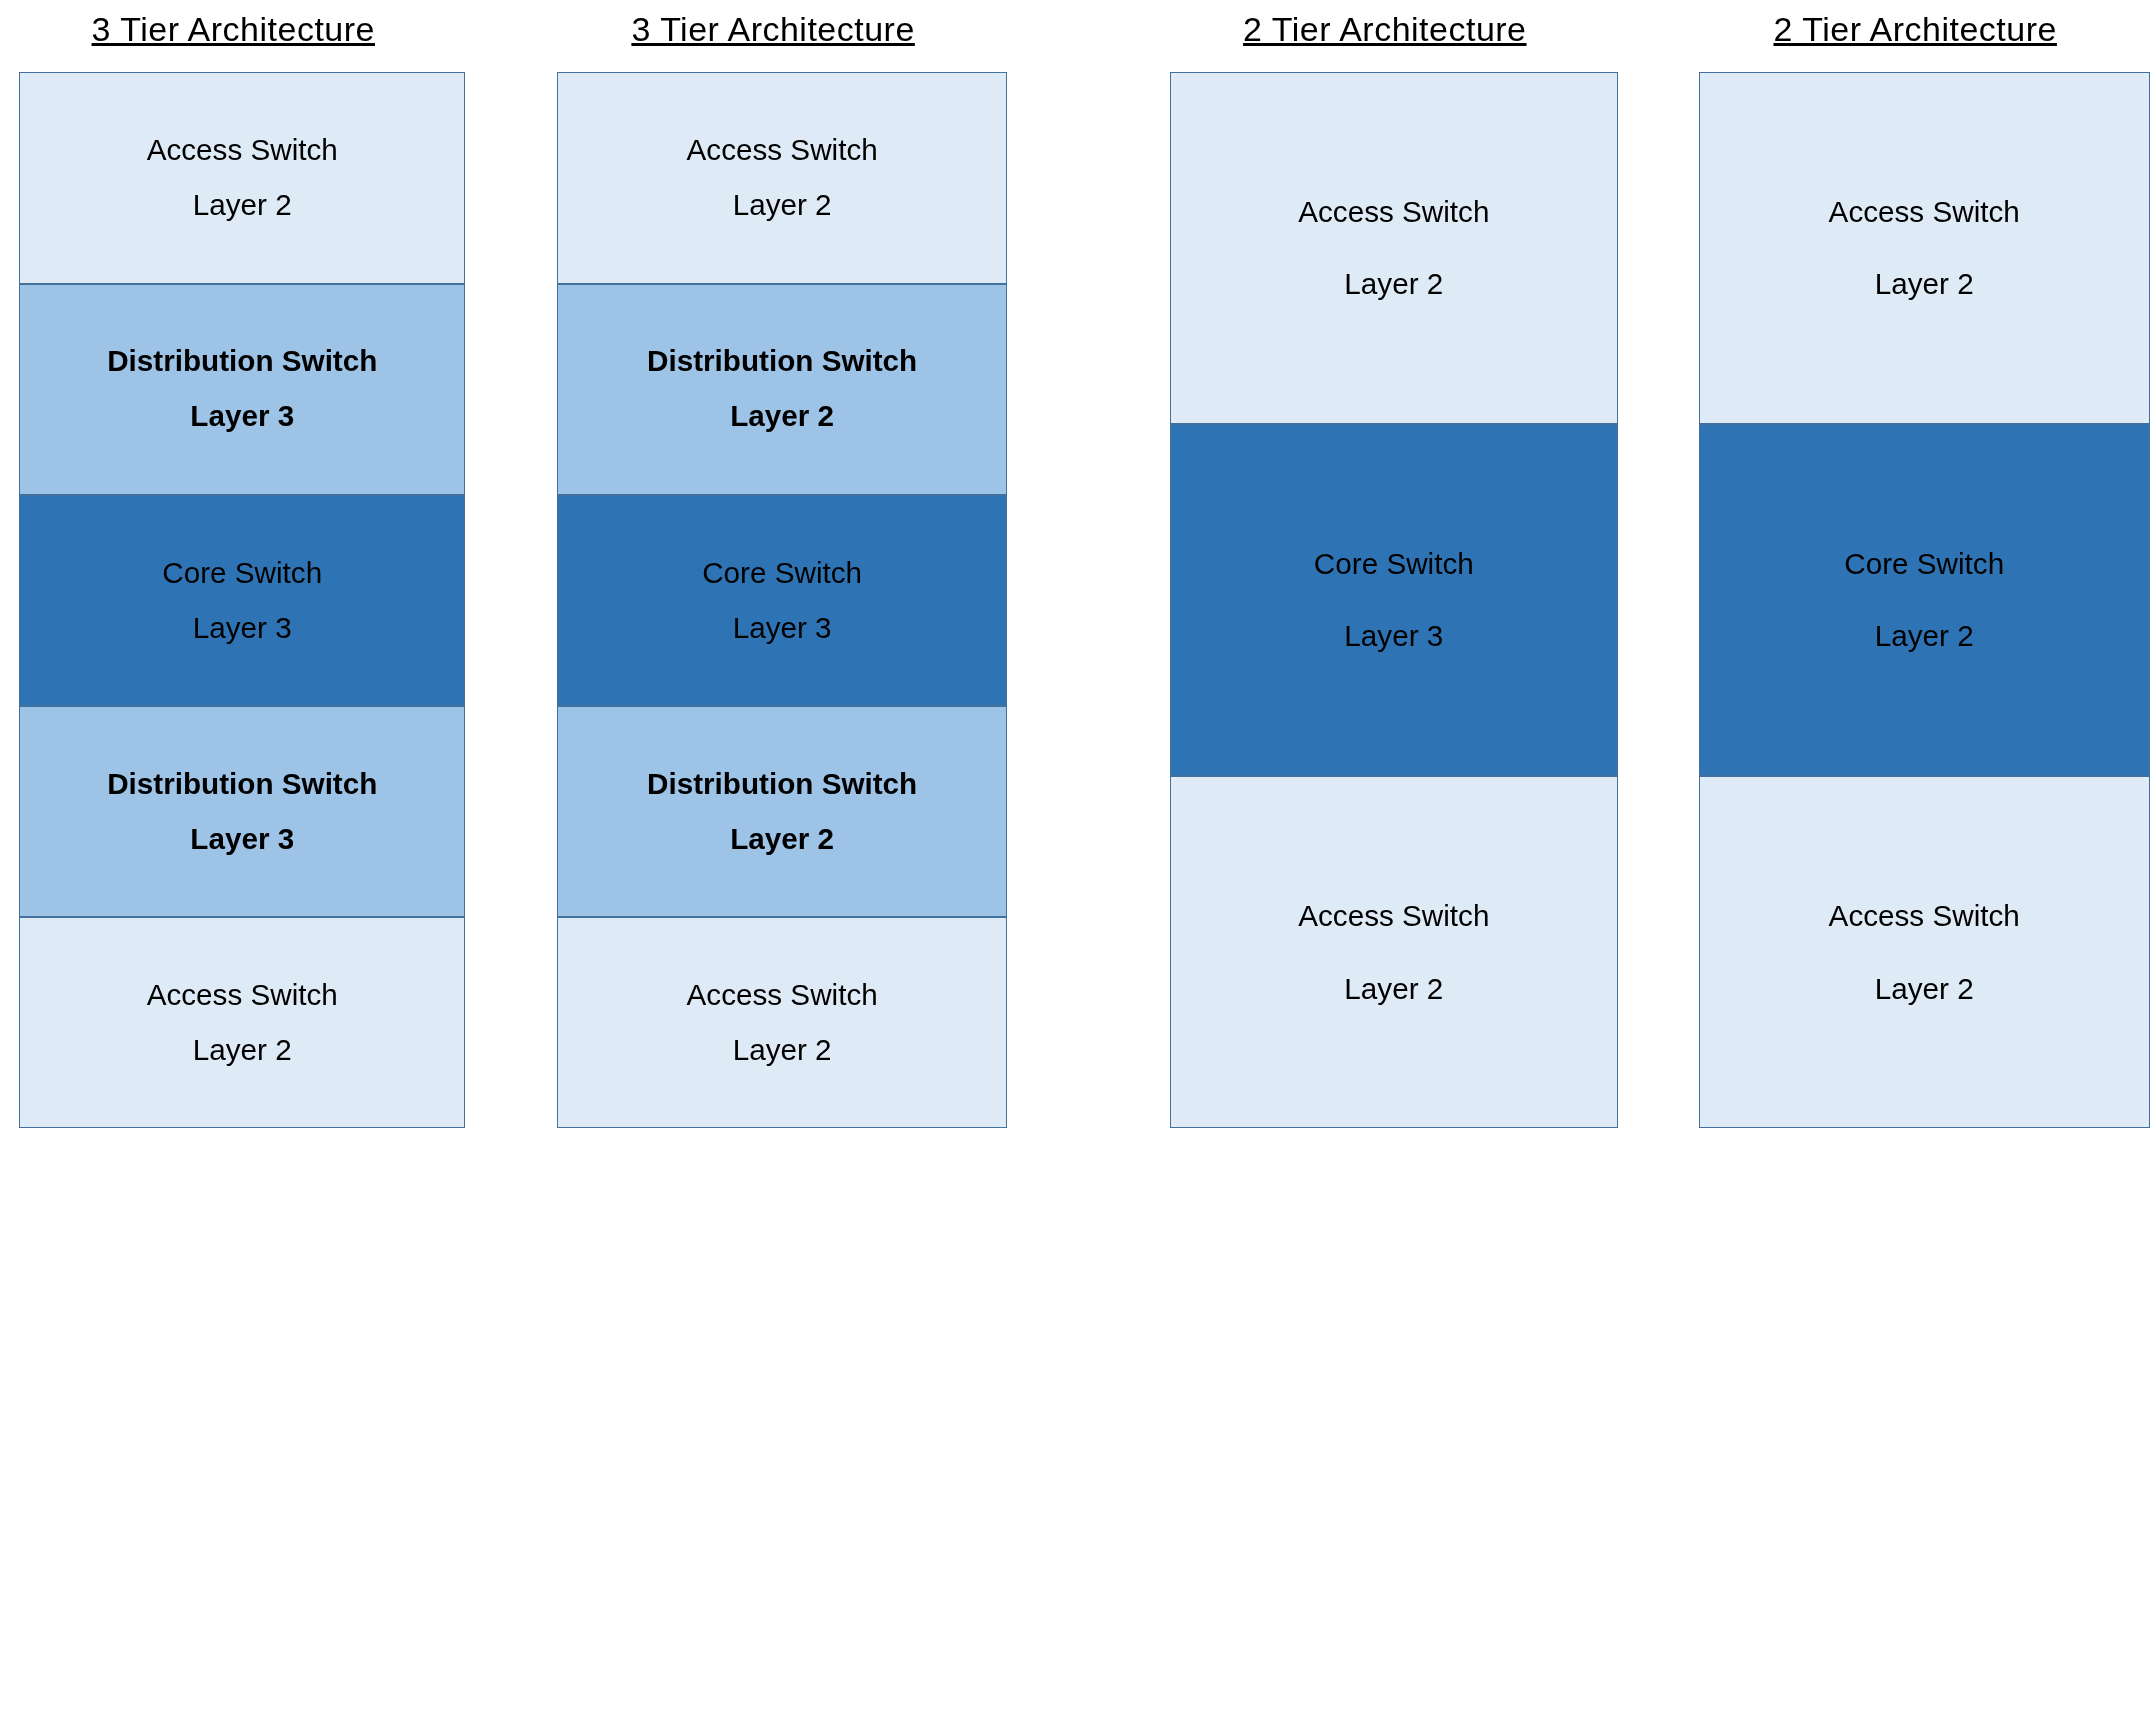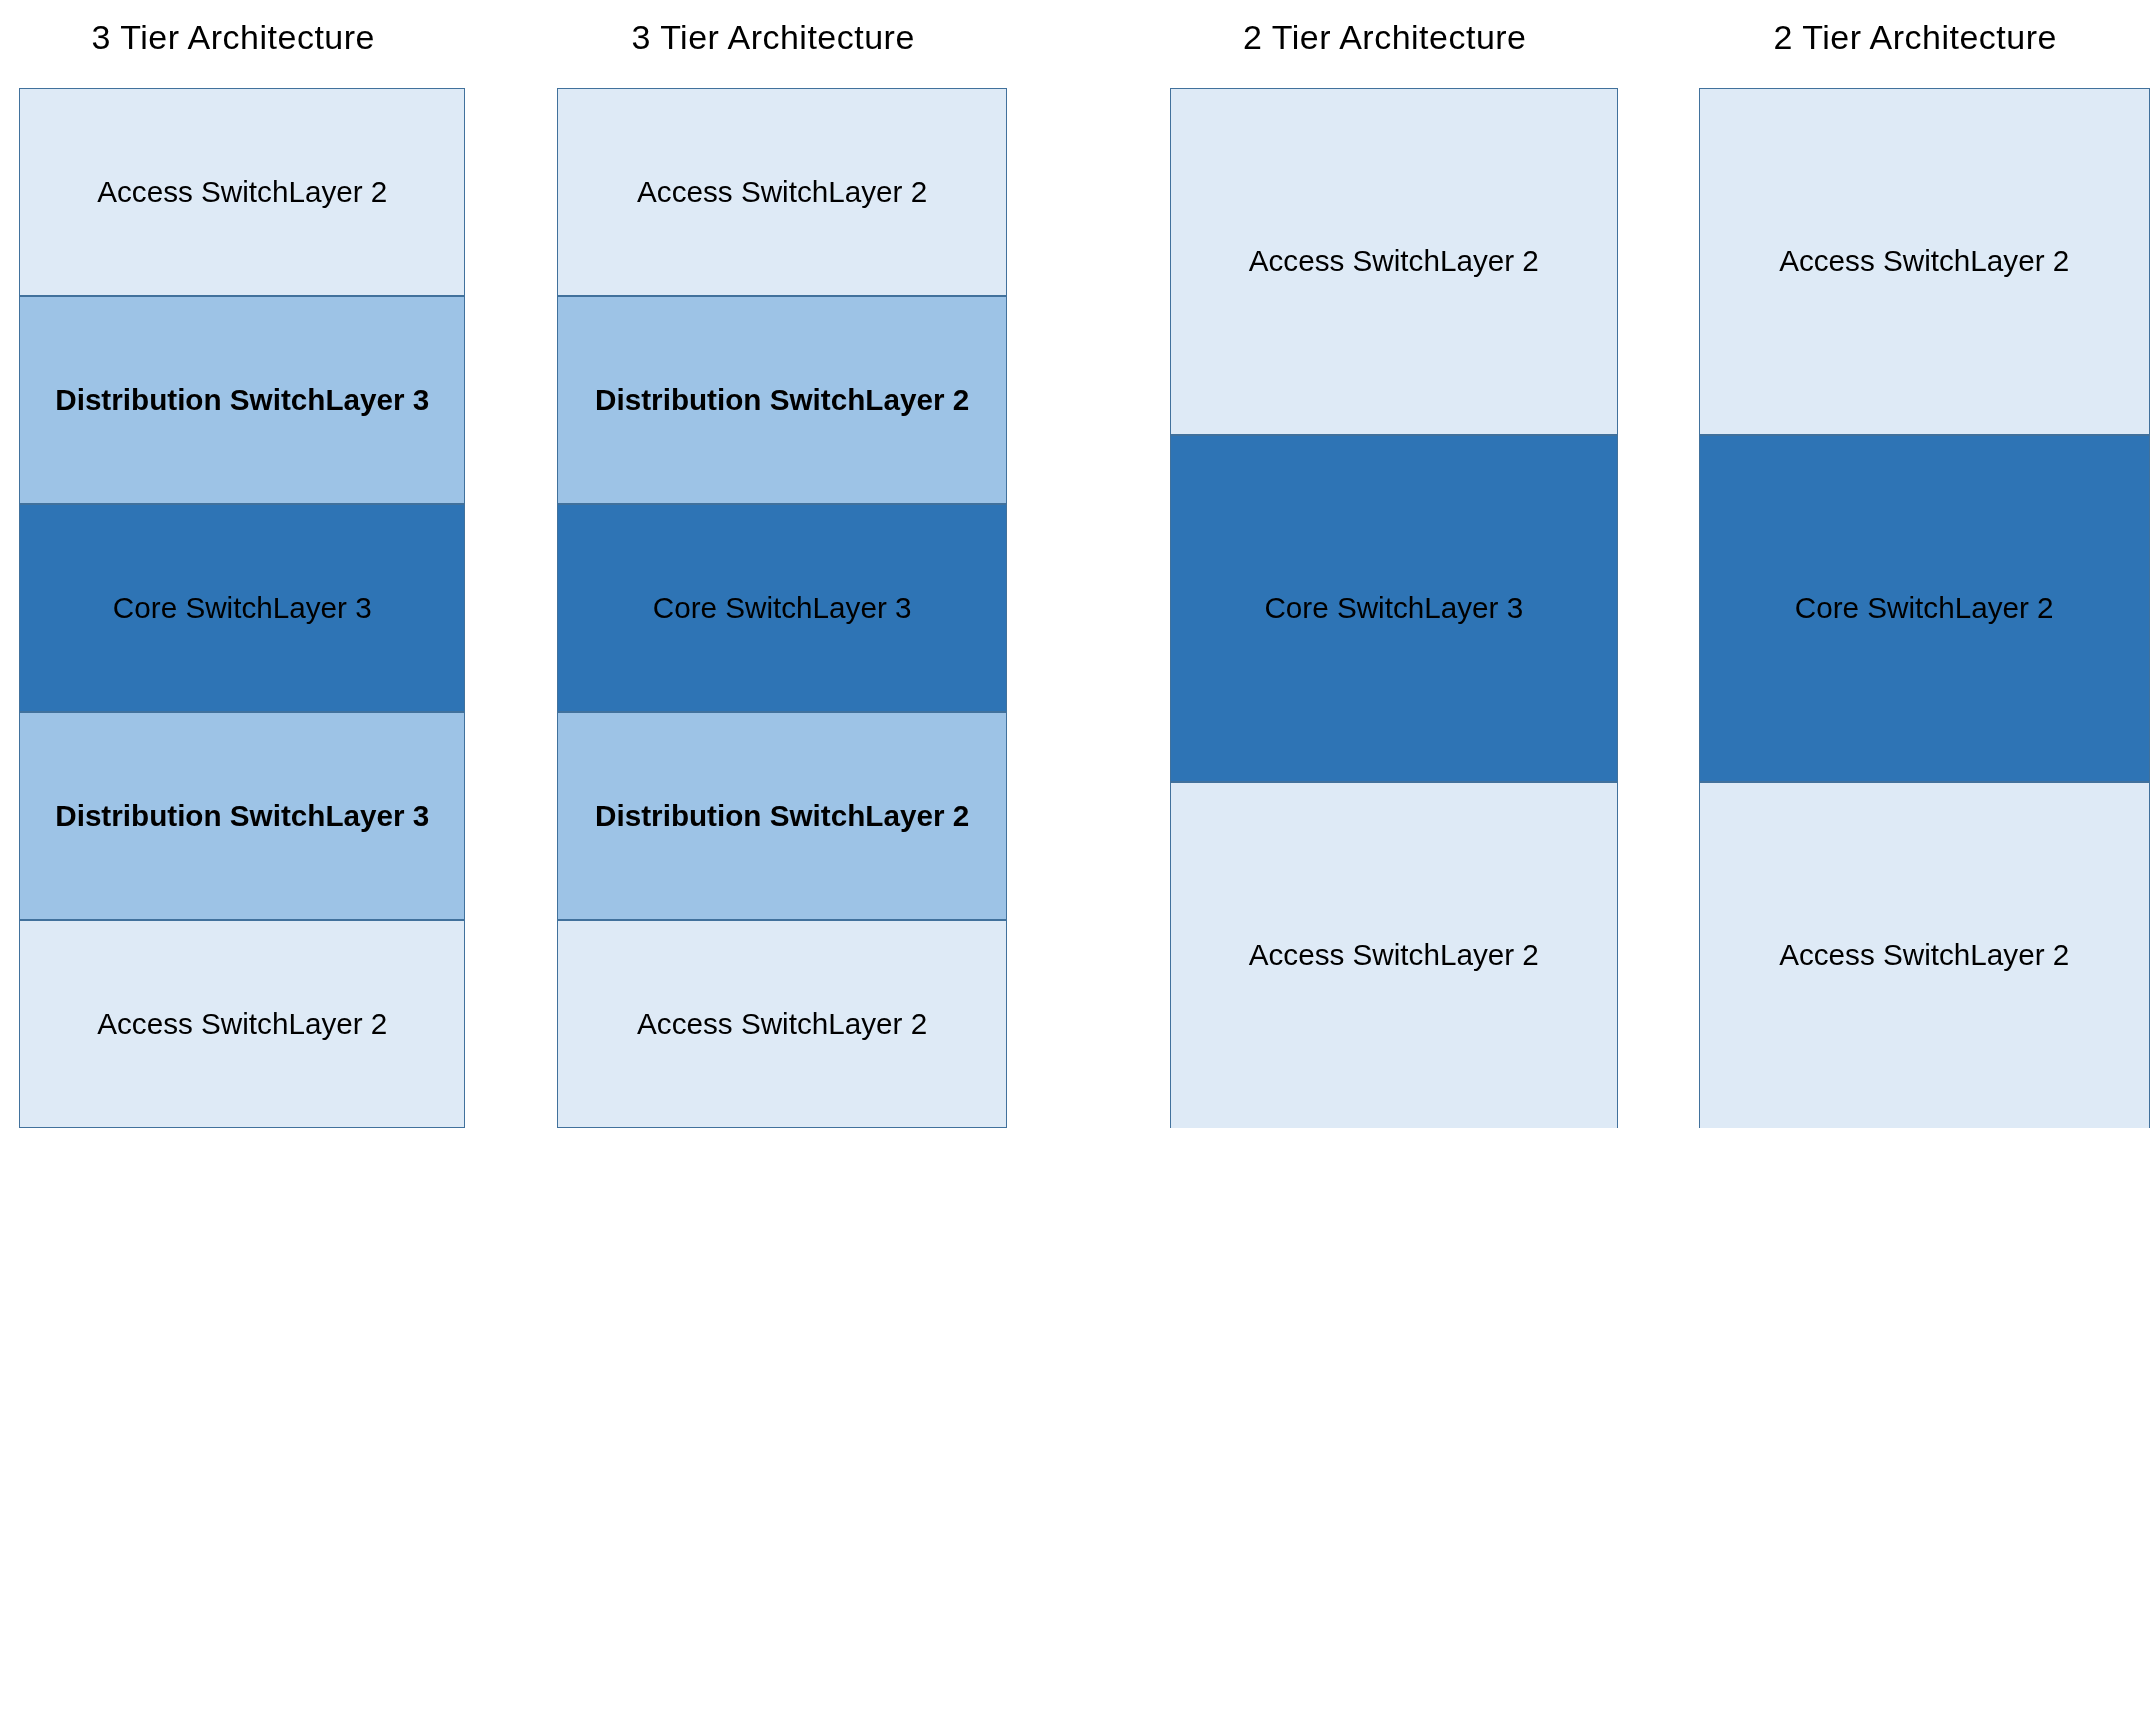--- a/index.html
+++ b/index.html
@@ -22,43 +22,44 @@
     bottom: 0;
     display: flex;
     flex-direction: column;
   }
   .col1 { left: 0.05%;  width: 21.60%; }
   .col2 { left: 25.06%; width: 21.80%; }
   .col3 { left: 53.56%; width: 21.70%; }
   .col4 { left: 78.18%; width: 21.80%; }
 
   .title {
-    margin: 16px;
+    margin: 8px;
     height: 4.99%;
     display: flex;
     align-items: flex-start;
     justify-content: center;
     font-size: 1.58vw;
     font-weight: 400;
     line-height: 1.25;
     letter-spacing: 0.015em;
     white-space: nowrap;
+    text-decoration: underline;
   }
   .boxes {
     flex: 1 1 auto;
     display: flex;
     flex-direction: column;
   }
   .box {
     box-sizing: border-box;
     flex: 1 1 0;
     border: solid var(--border, #41719C);
     border-width: max(0.4px, 0.085vw);
     display: flex;
-    flex-direction: row;
+    flex-direction: column;
     align-items: center;
     justify-content: center;
     text-align: center;
     font-size: 1.38vw;
     line-height: 1.3;
     row-gap: 0.55em;
     margin-left: 18px;
   }
   .col3 .box, .col4 .box { row-gap: 1.15em; }
 

